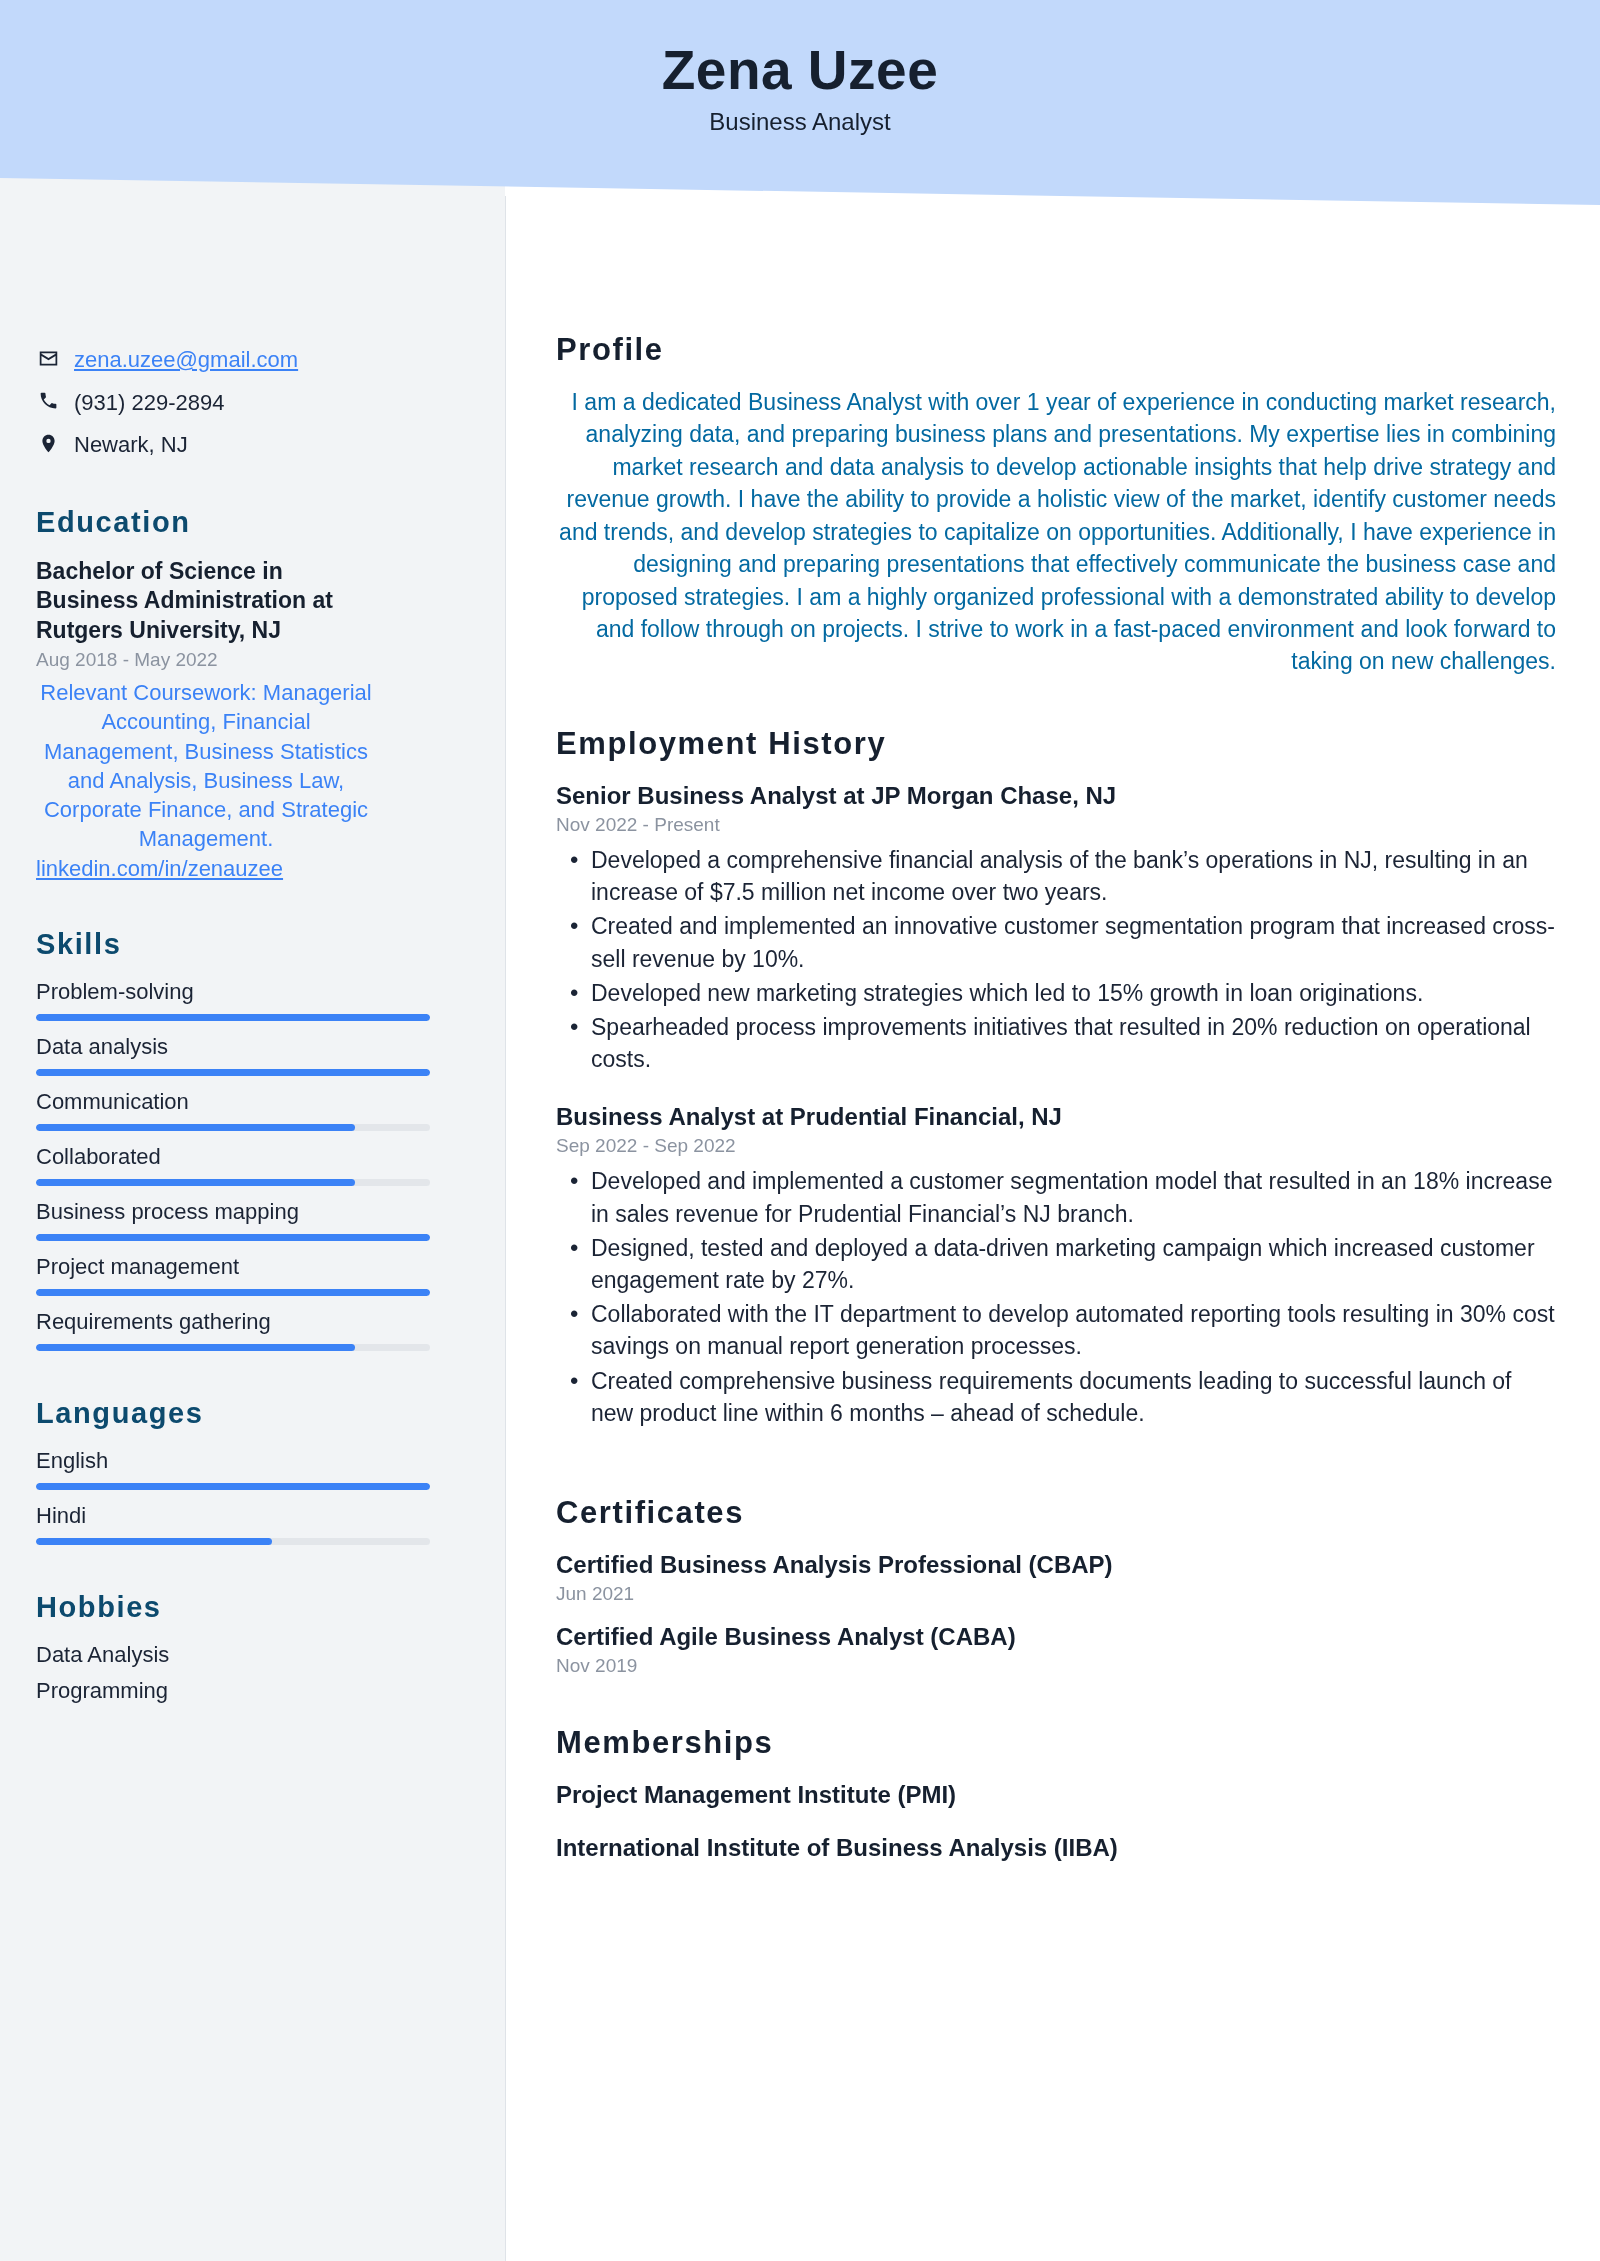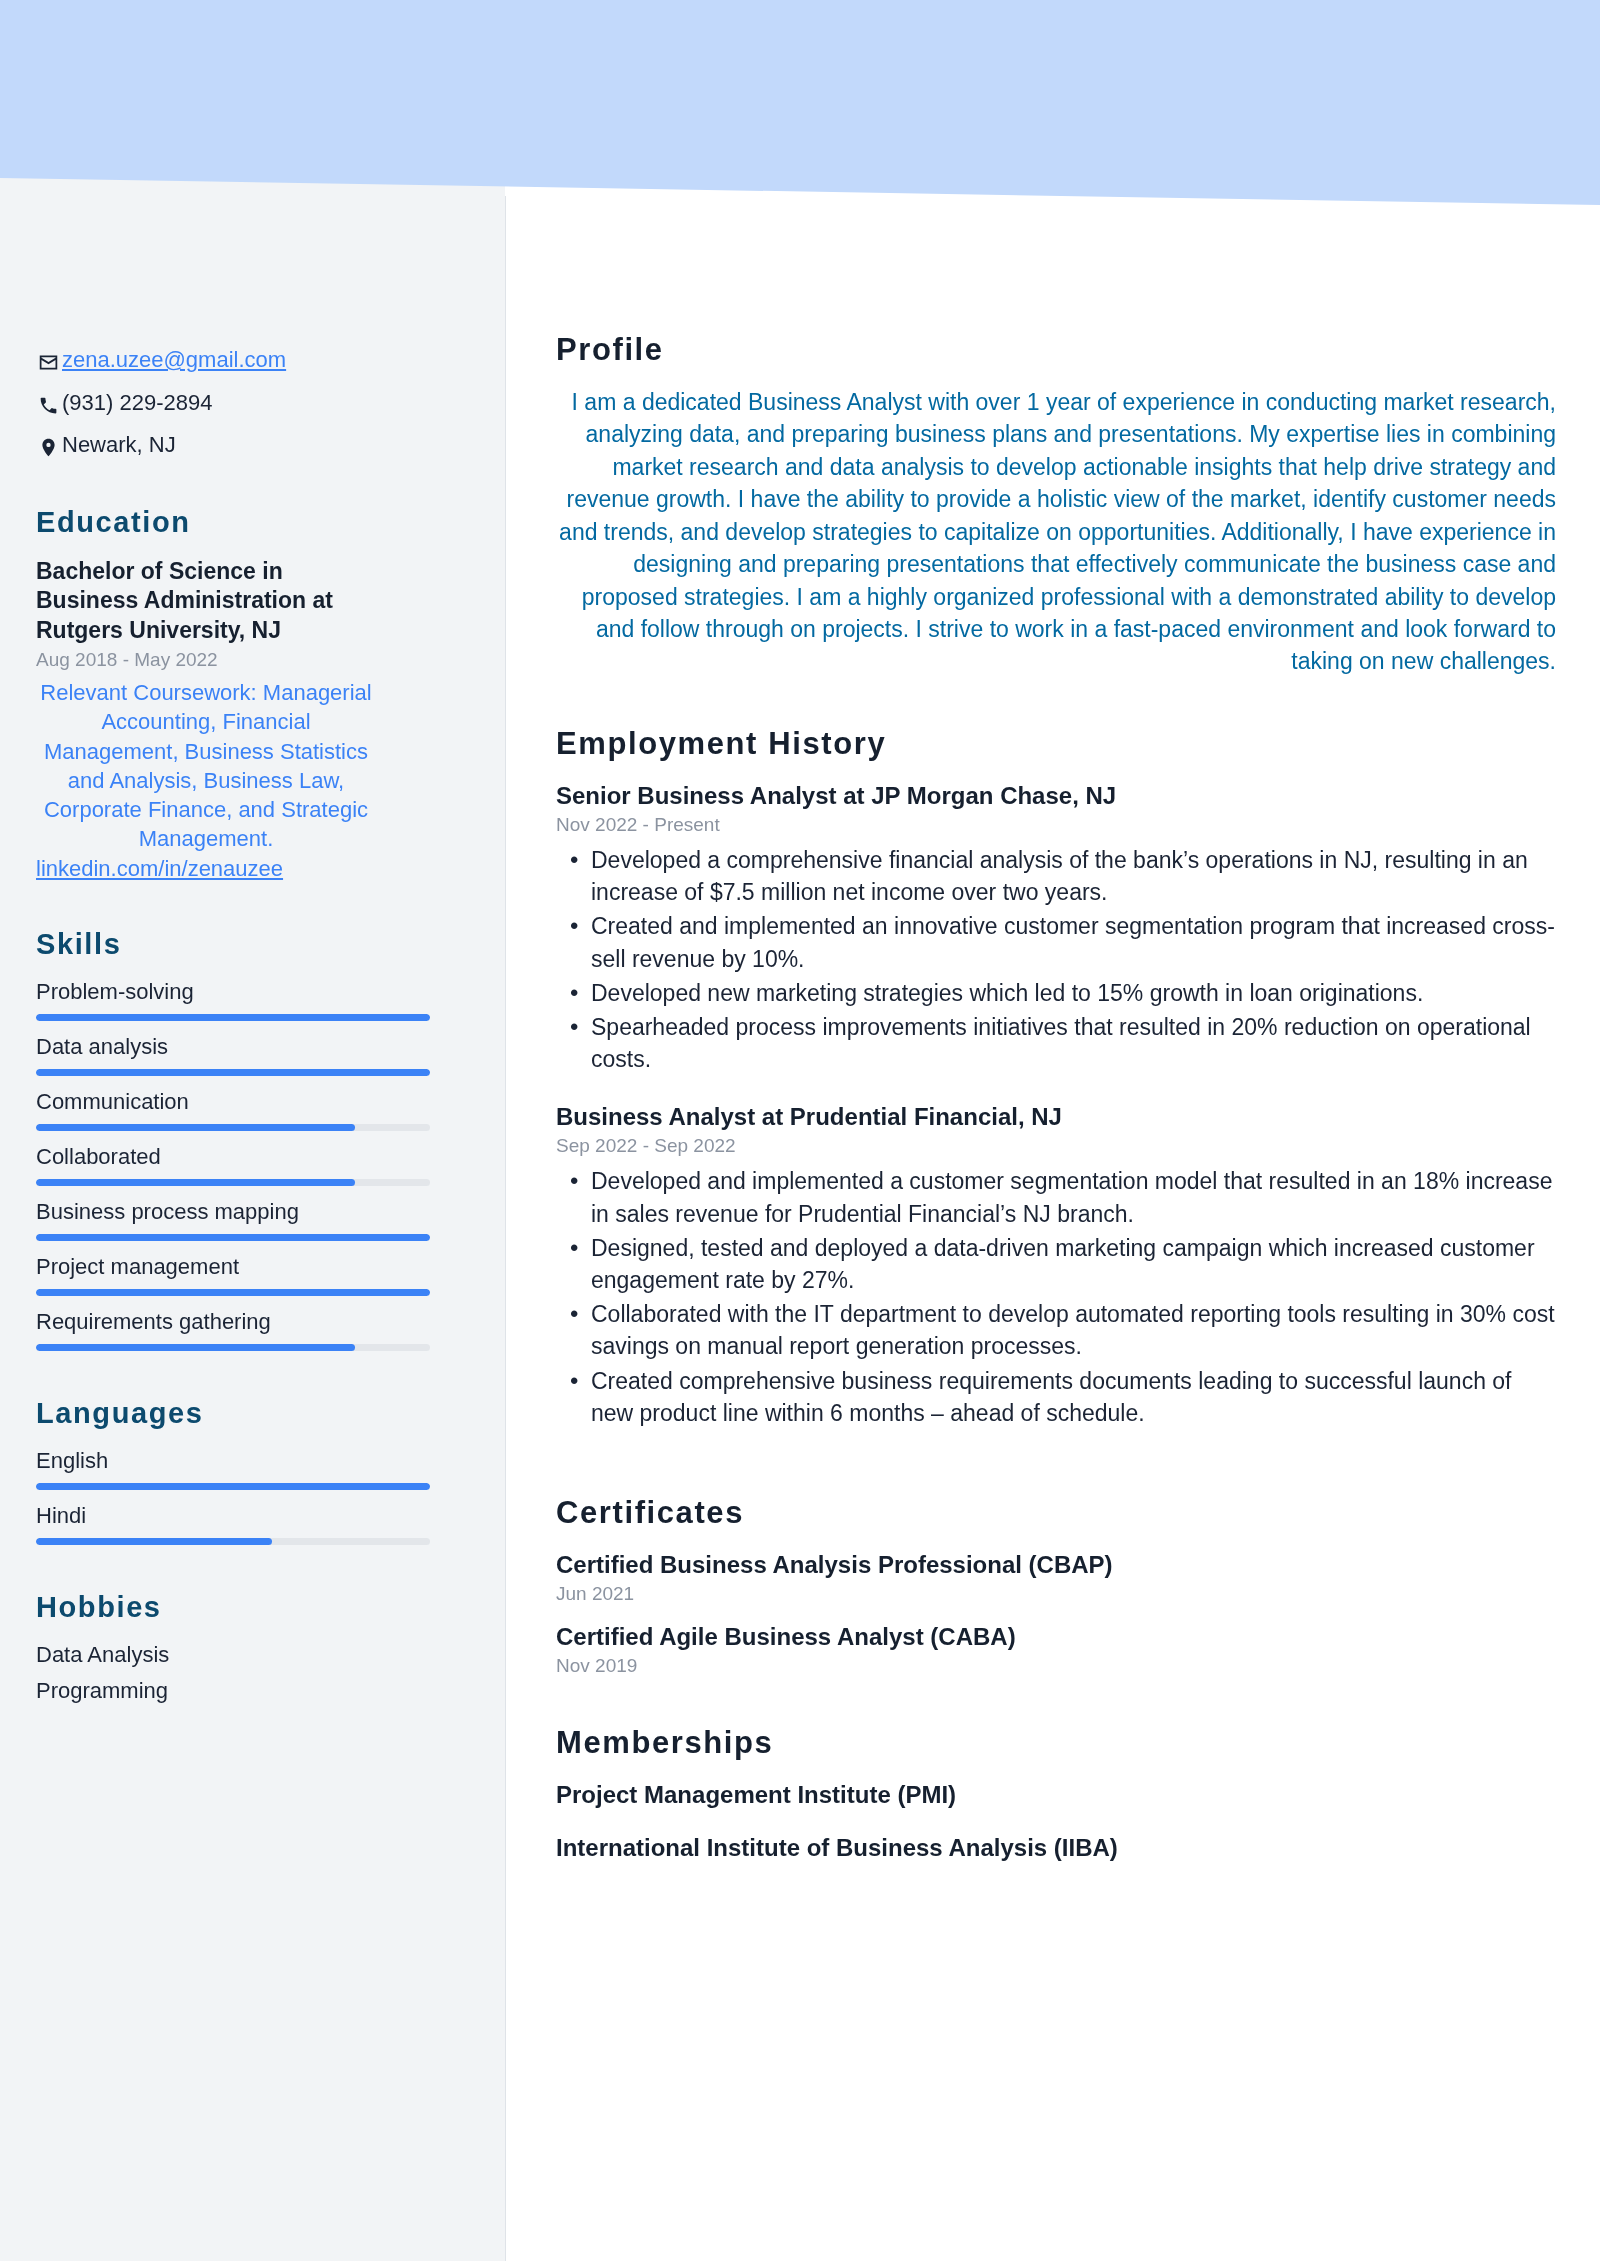--- a/index.html
+++ b/index.html
@@ -43,21 +43,21 @@
     position:absolute; left:505px; top:196px; width:1px; height:2065px;
     background:#dfe3e8; z-index:3;
   }
 
   
   .sidebar {
     position:absolute; left:0; top:0; width:505px; z-index:4;
     padding:346px 0 0 36px;
   }
   .contact-row {
-    display:flex; align-items:flex-end; gap:2px; margin-bottom:14px;
+    display:flex; align-items:flex-start; gap:14px; margin-bottom:14px;
     font-size:22px; line-height:1.3;
   }
   .contact-icon {
     width:24px; height:24px; display:flex; align-items:center;
     justify-content:center; flex:0 0 24px; color:#1b2435;
   }
   .contact-icon svg { width:21px; height:21px; fill:#1b2435; }
   .contact-link {
     color:#3b82f6; text-decoration:underline; font-size:22px;
   }
@@ -134,20 +134,24 @@
 </style>
 </head>
 <body>
 
 <div class="page">
 
   <div class="sidebar-bg"></div>
   <div class="banner"></div>
   <div class="col-divider"></div>
 
+  <div class="banner-text">
+    <div class="cand-name">Zena Uzee</div>
+    <div class="cand-title">Business Analyst</div>
+  </div>
 
   <div class="sidebar">
 
     <div class="contact-row">
       <span class="contact-icon">
         <svg viewBox="0 0 24 24">
             <path d="M2 4h20v16H2V4zm2 2v.5l8 5 8-5V6H4zm16 12V9l-8 5-8-5v9h16z"></path>
           </svg>
       </span>
       <span class="contact-link">zena.uzee@gmail.com</span>

